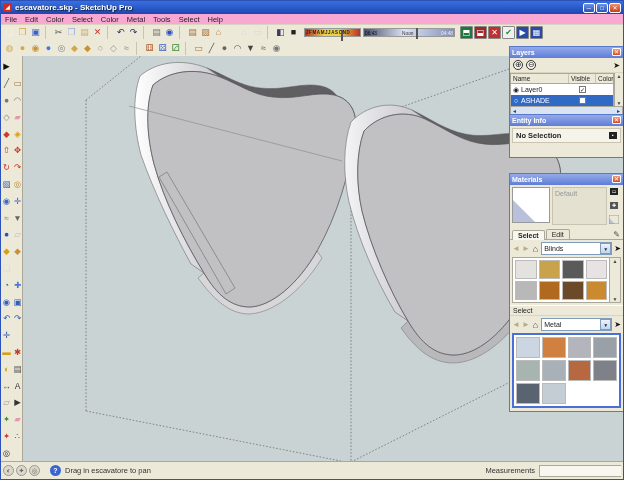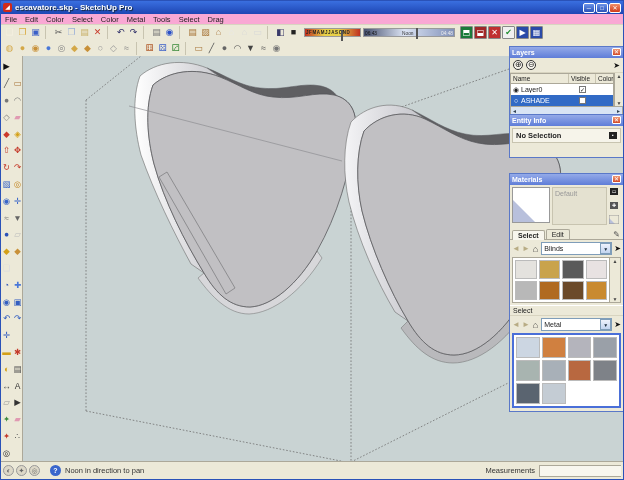--- a/index.html
+++ b/index.html
@@ -135,21 +135,21 @@
 
   <div id="menubar">
       <span class="menu-item">File</span>
       <span class="menu-item">Edit</span>
       <span class="menu-item">Color</span>
       <span class="menu-item">Select</span>
       <span class="menu-item">Color</span>
       <span class="menu-item">Metal</span>
       <span class="menu-item">Tools</span>
       <span class="menu-item">Select</span>
-      <span class="menu-item">Drag</span>
+      <span class="menu-item">Help</span>
     </div>
 
   <div id="tb1">
     <span id="tb1-icons" style="display:flex;align-items:center">
         <span class="tbicon" style="color: rgb(244, 240, 224);">❏</span>
         <span class="tbicon" style="color: rgb(216, 168, 58);">❐</span>
         <span class="tbicon" style="color: rgb(58, 95, 200);">▣</span>
         <span class="tbdiv"></span>
         <span class="tbicon" style="color: rgb(85, 85, 85);">✂</span>
         <span class="tbicon" style="color: rgb(154, 176, 216);">❐</span>
@@ -442,18 +442,18 @@
           <div class="swatch" style="background: rgb(255, 255, 255); border: none;"></div>
         </div>
     </div>
   </div>
 
   <div id="statusbar">
     <span class="st-circ">◐</span>
     <span class="st-circ">✦</span>
     <span class="st-circ">◎</span>
     <span id="hint-icon">?</span>
-    <span id="hint-text">Noon in direction to pan</span>
+    <span id="hint-text">Drag in escavatore to pan</span>
     <span id="meas-label">Measurements</span>
     <span id="meas-box"></span>
   </div>
 
 </div>
 
 </body></html>

